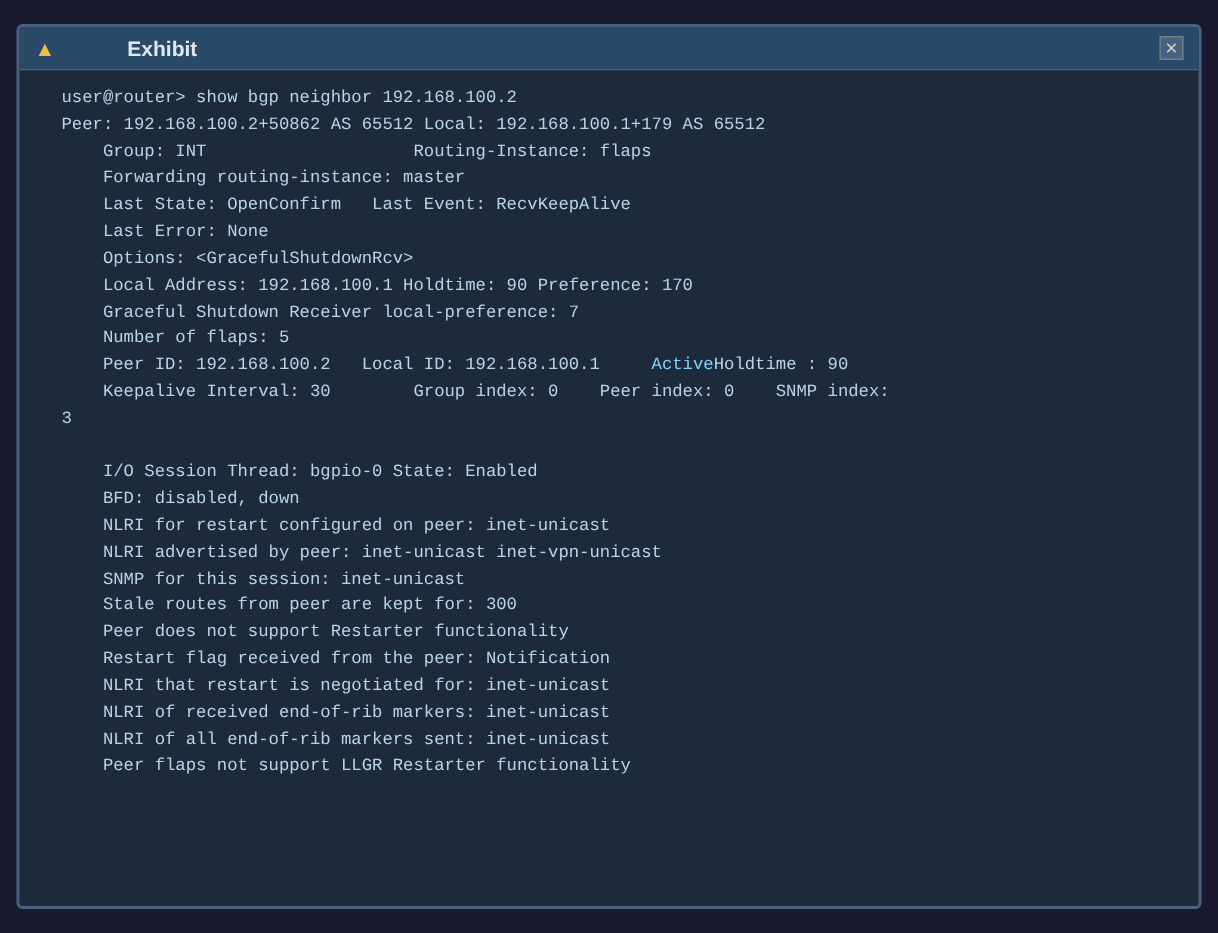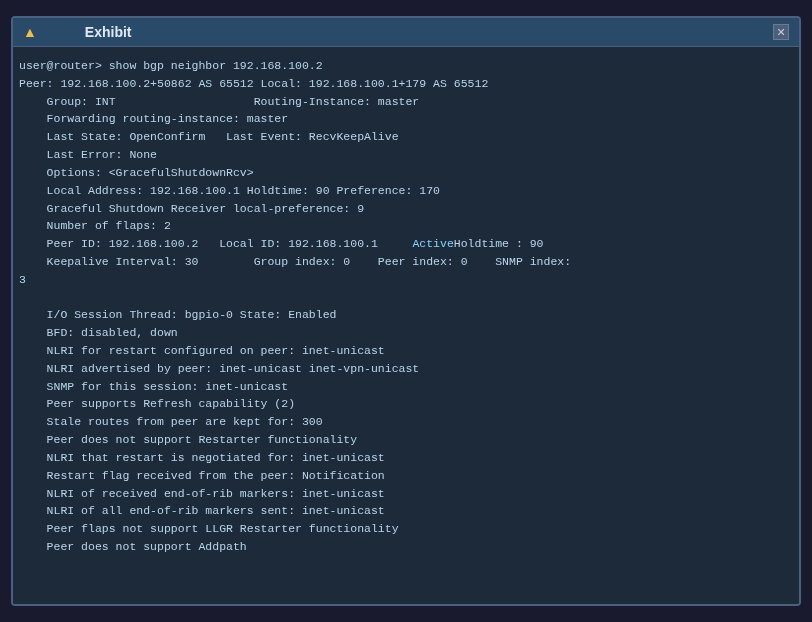--- a/index.html
+++ b/index.html
@@ -54,21 +54,21 @@
       color: #ccc;
       font-size: 11px;
       cursor: pointer;
       display: flex;
       align-items: center;
       justify-content: center;
     }
     .content {
       flex: 1;
       overflow: auto;
-      padding: 10px 6px;
+      padding: 10px 28px;
       background: #1c2a3a;
     }
     .terminal {
       font-family: 'Courier New', Courier, monospace;
       font-size: 11.5px;
       line-height: 1.55;
       color: #b8d4e8;
       white-space: pre;
     }
     .terminal .highlight-active {
@@ -86,41 +86,39 @@
   <div class="title-bar">
     <div class="title-bar-left">
       <span class="title-icon">▲</span>
       <span class="title-text">Exhibit</span>
     </div>
     <button class="close-btn">✕</button>
   </div>
   <div class="content">
     <div class="terminal" id="terminal-output"><span>user@router&gt; show bgp neighbor 192.168.100.2
 </span><span>Peer: 192.168.100.2+50862 AS 65512 Local: 192.168.100.1+179 AS 65512
-</span><span>    Group: INT                    Routing-Instance: master
+</span><span>    Group: INT                    Routing-Instance: flaps
 </span><span>    Forwarding routing-instance: master
 </span><span>    Last State: OpenConfirm   Last Event: RecvKeepAlive
 </span><span>    Last Error: None
 </span><span>    Options: &lt;GracefulShutdownRcv&gt;
 </span><span>    Local Address: 192.168.100.1 Holdtime: 90 Preference: 170
-</span><span>    Graceful Shutdown Receiver local-preference: 9
-</span><span>    Number of flaps: 2
+</span><span>    Graceful Shutdown Receiver local-preference: 7
+</span><span>    Number of flaps: 5
 </span><span>    Peer ID: 192.168.100.2   Local ID: 192.168.100.1     <span class="highlight-active">Active</span>Holdtime : 90
 </span><span>    Keepalive Interval: 30        Group index: 0    Peer index: 0    SNMP index:
 </span><span>3
 </span><span>
 </span><span>    I/O Session Thread: bgpio-0 State: Enabled
 </span><span>    BFD: disabled, down
 </span><span>    NLRI for restart configured on peer: inet-unicast
 </span><span>    NLRI advertised by peer: inet-unicast inet-vpn-unicast
 </span><span>    SNMP for this session: inet-unicast
-</span><span>    Peer supports Refresh capability (2)
 </span><span>    Stale routes from peer are kept for: 300
 </span><span>    Peer does not support Restarter functionality
+</span><span>    Restart flag received from the peer: Notification
 </span><span>    NLRI that restart is negotiated for: inet-unicast
-</span><span>    Restart flag received from the peer: Notification
 </span><span>    NLRI of received end-of-rib markers: inet-unicast
 </span><span>    NLRI of all end-of-rib markers sent: inet-unicast
 </span><span>    Peer flaps not support LLGR Restarter functionality
-</span><span>    Peer does not support Addpath
 </span></div>
   </div>
 </div>
 
 </body></html>

